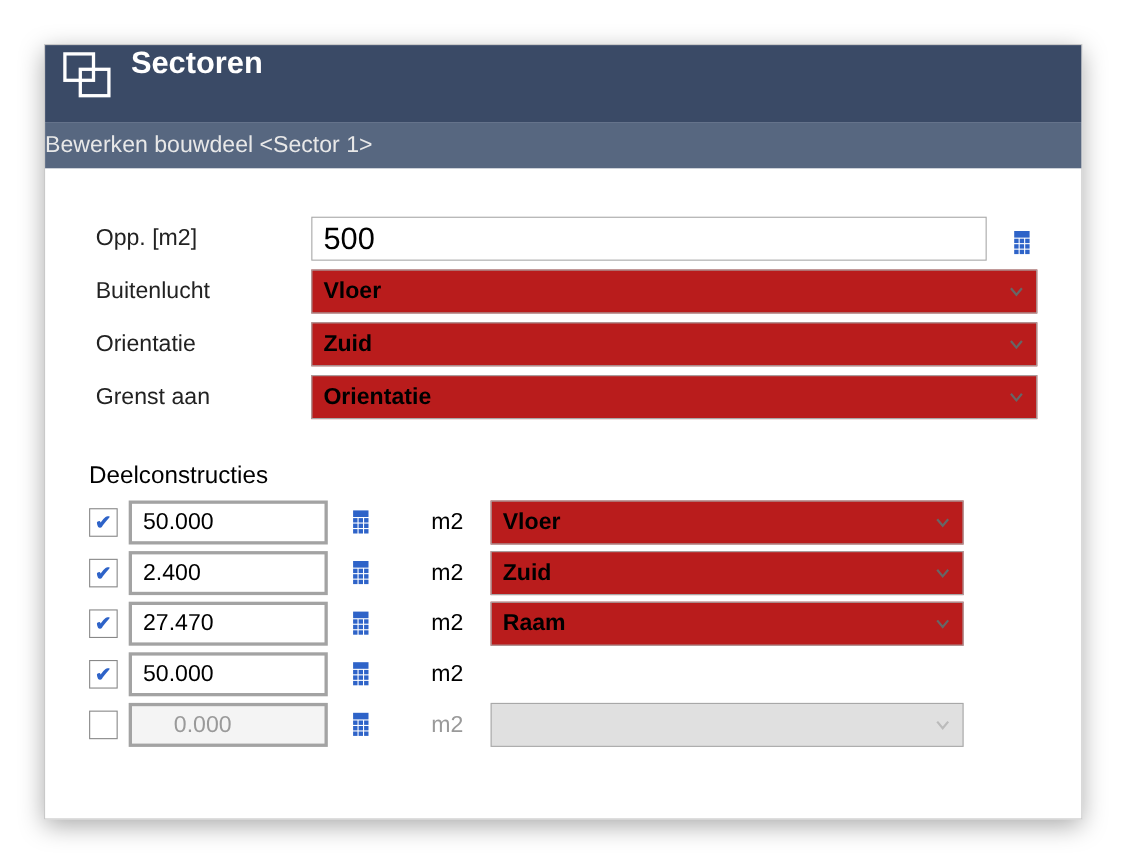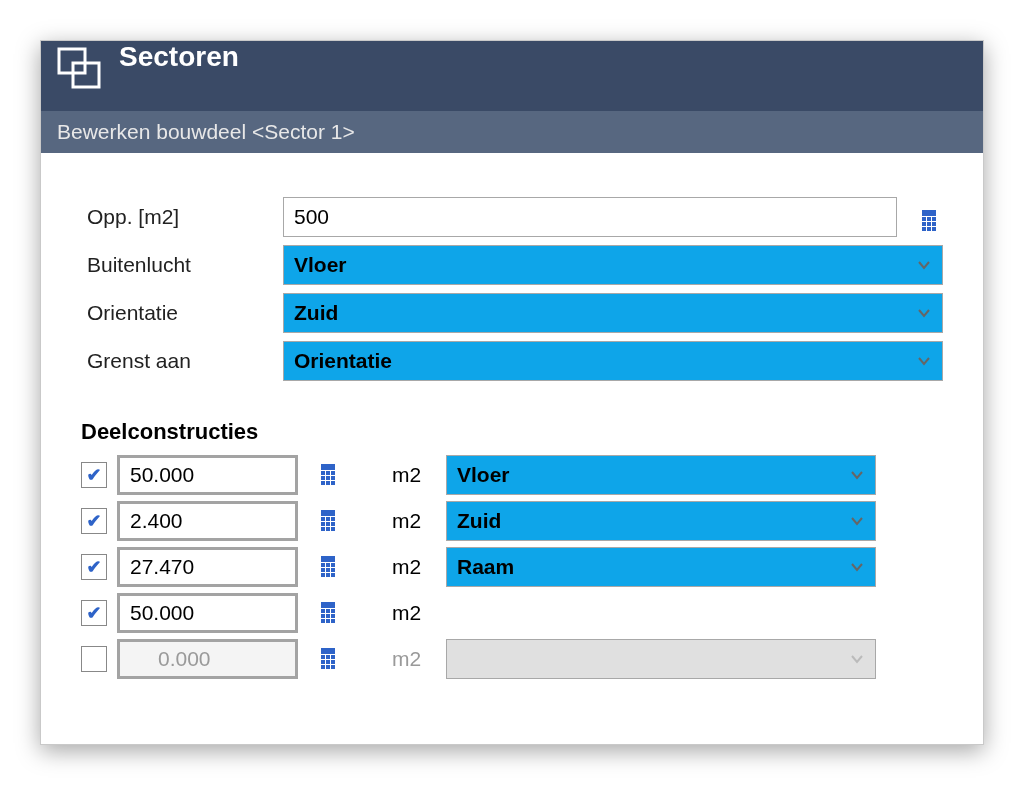--- a/index.html
+++ b/index.html
@@ -31,33 +31,32 @@
     font-weight: bold;
   }
   .header-icon svg { width: 52px; height: 52px; }
   .subbar {
     height: 42px;
     background: #576780;
     color: #e8e8e8;
     font-size: 21px;
     display: flex;
     align-items: center;
-    padding-left: 16px;
   }
   .content {
     padding: 40px 30px 0 40px;
   }
   .form-table { width: 100%; border-collapse: collapse; }
   .form-table td { padding: 4px 6px; vertical-align: middle; font-size: 21px; color: #222; }
   .label-cell { width: 210px; }
   .text-input {
     width: 600px; height: 40px;
     border: 1px solid #a8a8a8;
     padding: 0 10px;
-    font-size: 21px;
+    font-size: 28px;
     outline: none;
     background: #ffffff;
   }
   .text-input.wide { width: 614px; }
   .calc-btn {
     width: 32px; height: 32px;
     border: none; background: none;
     padding: 0; margin-left: 6px;
     display: inline-flex; align-items: center; justify-content: center;
     cursor: pointer;
@@ -69,41 +68,41 @@
     grid-template-columns: repeat(3, 4px);
     grid-template-rows: 6px repeat(3, 4px);
     gap: 1px;
     background: transparent;
   }
   .calc-glyph span { background: #2e63c8; display: block; }
   .calc-glyph span.top { grid-column: 1 / 4; }
   .dropdown {
     position: relative;
     border: 1px solid #a8a8a8;
-    background: #0ea5e9;
+    background: #b91c1c;
     height: 40px;
     display: flex; align-items: center;
     padding: 0 34px 0 10px;
     font-size: 21px;
     font-weight: bold;
     cursor: pointer;
     color: #000;
   }
   .dropdown .chev {
     position: absolute; right: 10px; top: 50%; transform: translateY(-50%);
     width: 16px; height: 16px;
     display: flex; align-items: center; justify-content: center;
     color: #555;
   }
   .dropdown.disabled { background: #e0e0e0; color: #9a9a9a; cursor: default; }
   .dropdown.wide { width: 660px; }
 
   .section-title {
     font-size: 22px;
-    font-weight: bold;
+    font-weight: normal;
     color: #000;
     margin: 34px 0 10px 0;
   }
 
   .dc-row {
     display: flex;
     align-items: center;
     gap: 10px;
     margin-bottom: 6px;
   }

